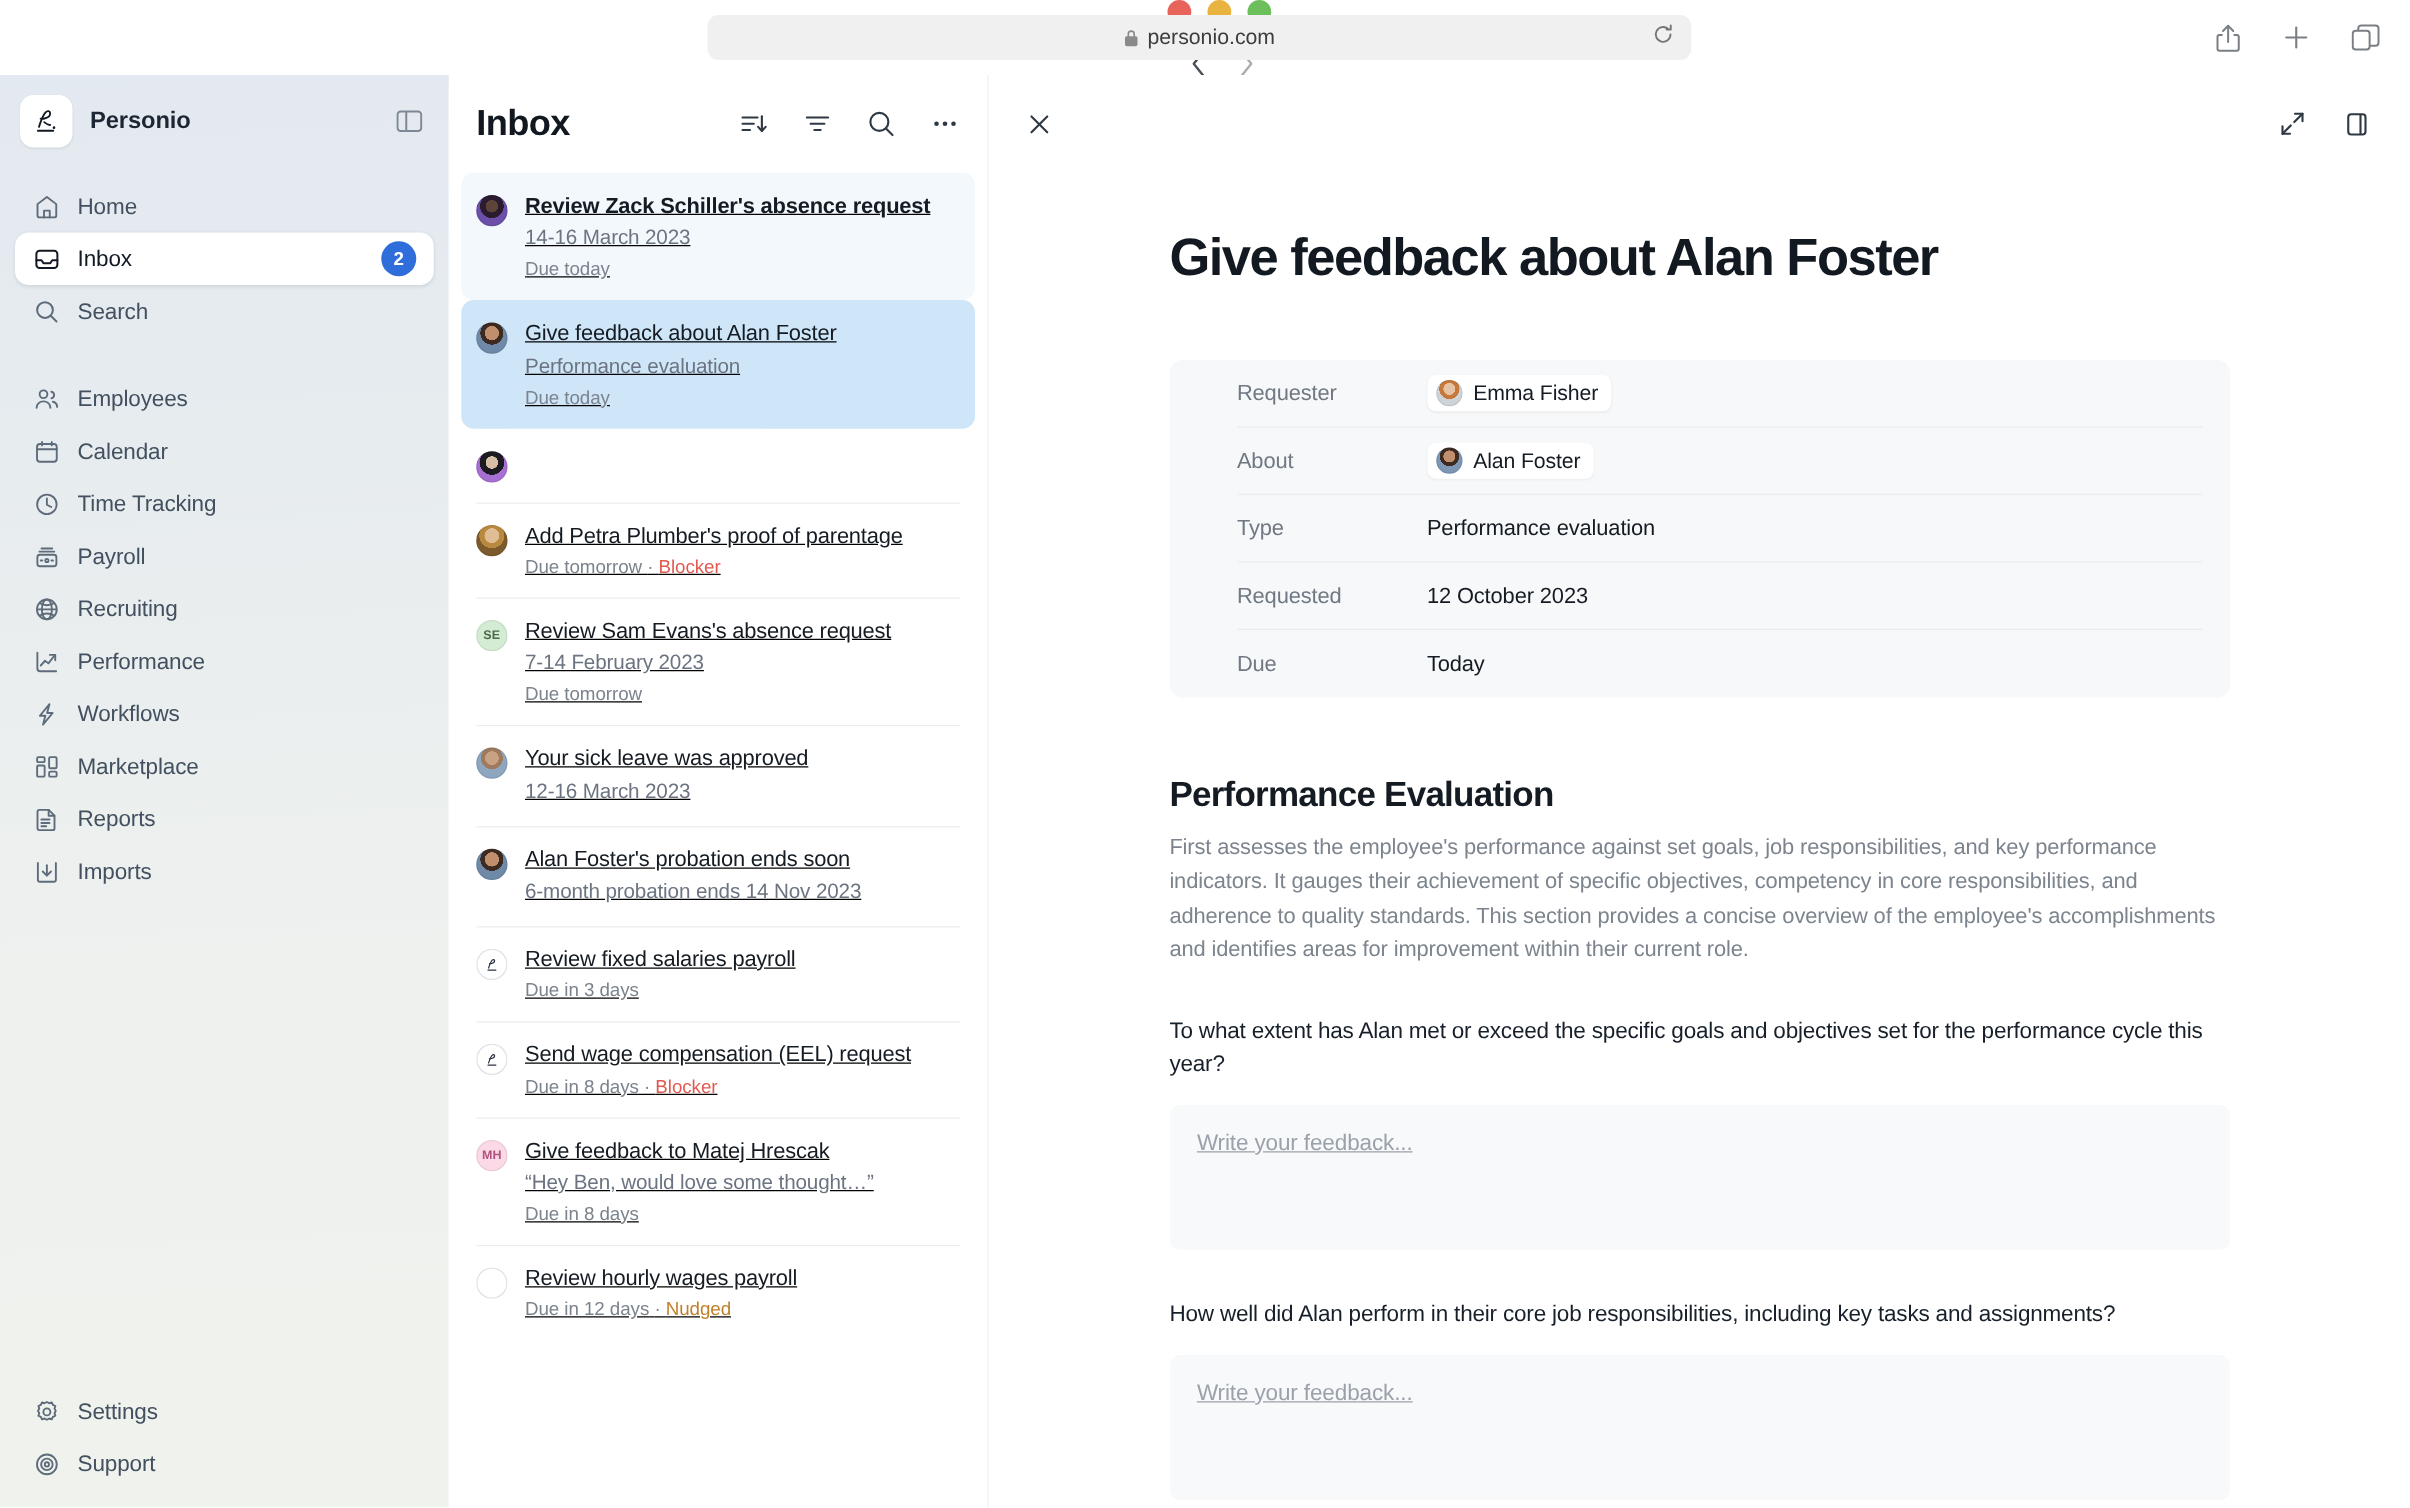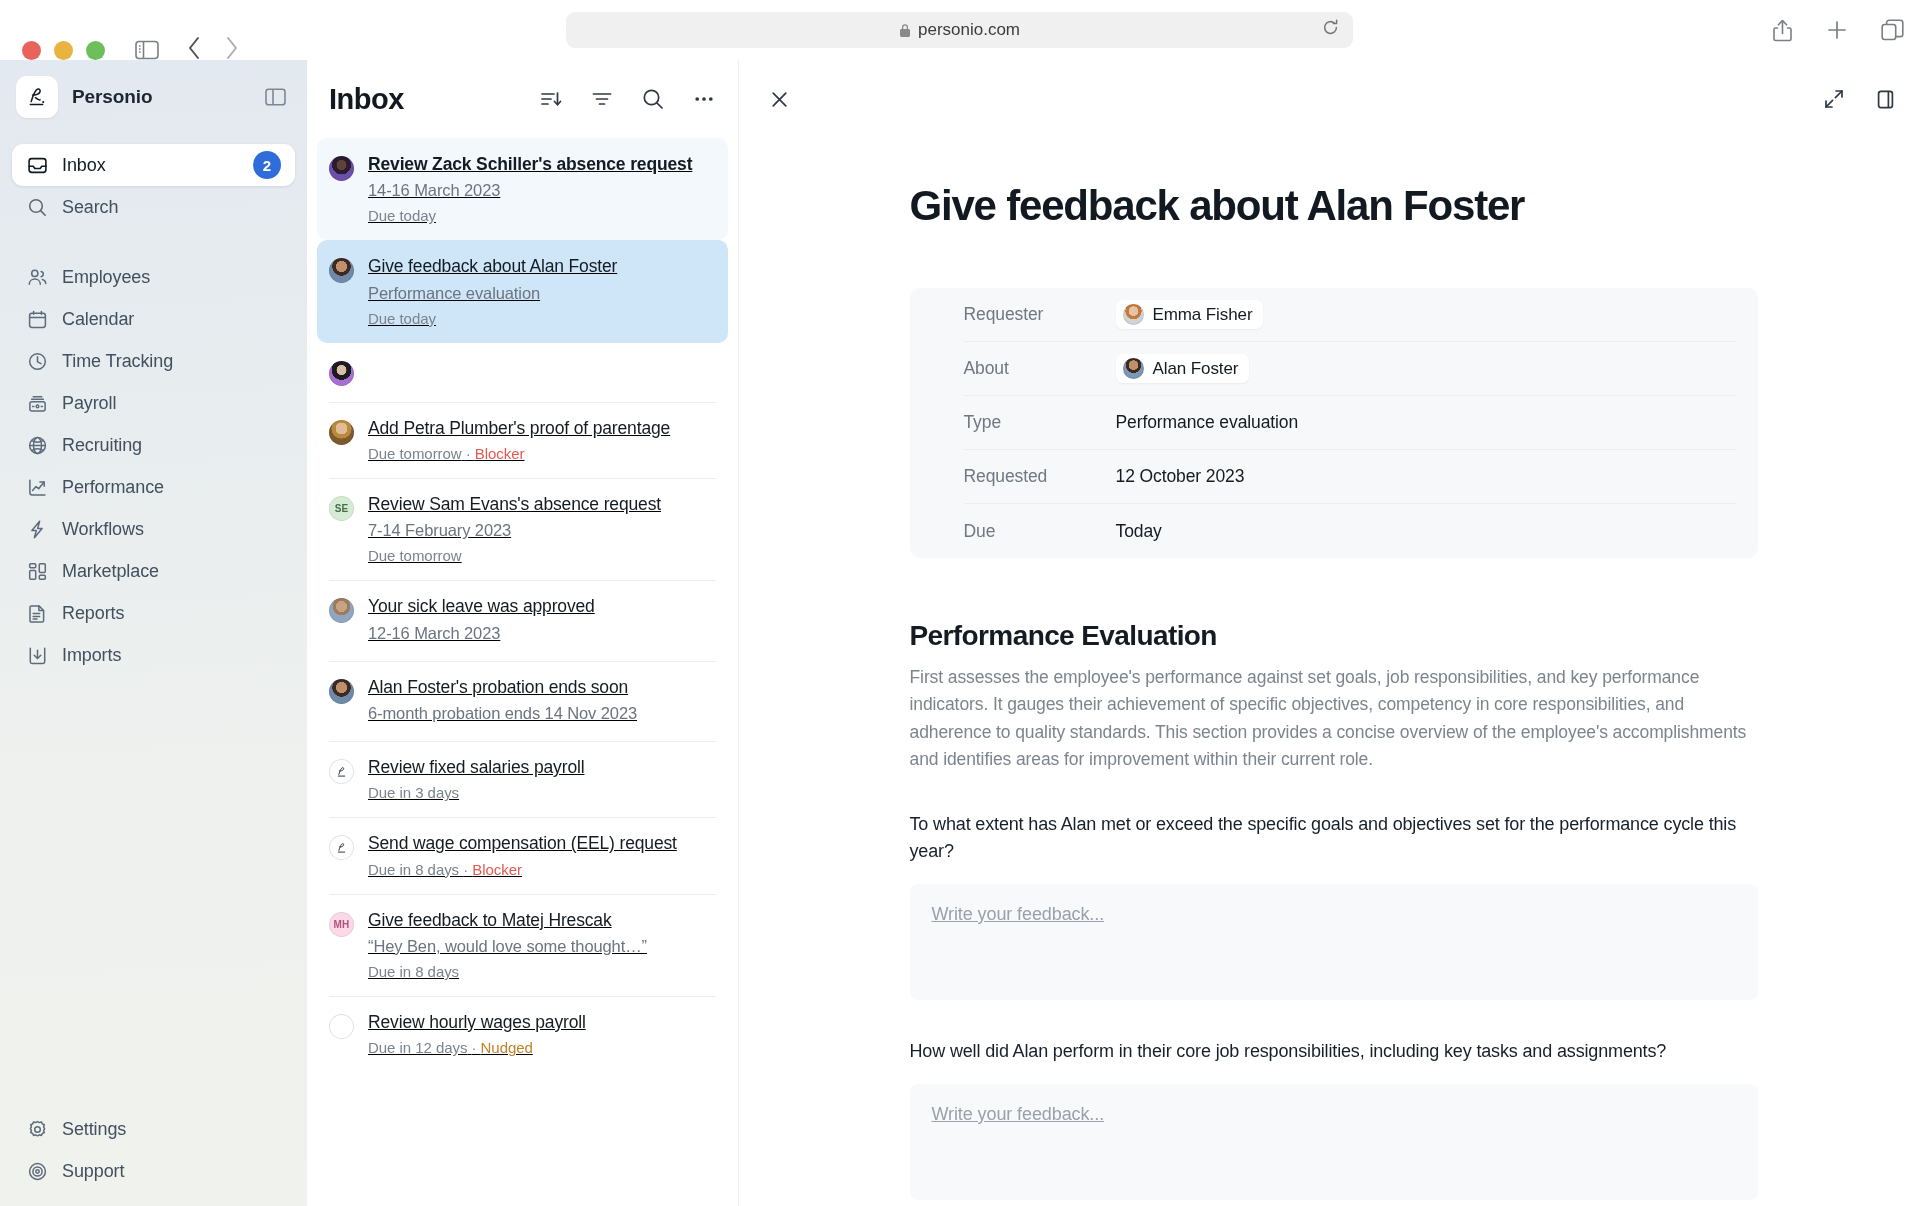--- a/index.html
+++ b/index.html
@@ -6,24 +6,25 @@
   html,body { width:1928px; height:1206px; overflow:hidden; }
   body {
     font-family:"Liberation Sans", sans-serif;
     background:#ffffff;
     -webkit-font-smoothing:antialiased;
   }
 
   
   .browser-bar {
     height:60px; width:100%;
-    display:flex; align-items:flex-end;
+    display:flex; align-items:center;
     background:#ffffff;
     position:relative;
     flex-shrink:0;
+    flex-direction:column;
   }
   .traffic { display:flex; gap:13px; margin-left:22px; }
   .dot { width:19px; height:19px; border-radius:50%; }
   .dot.red { background:#e8645a; }
   .dot.yellow { background:#e8b33e; }
   .dot.green { background:#6cbf5b; }
 
   .chrome-icon {
     color:#7a7f85;
     display:flex; align-items:center; justify-content:center;
@@ -57,21 +58,21 @@
   
   .app {
     width:100%; height:1146px;
     display:flex;
     position:relative;
     overflow:hidden;
   }
 
   
   .sidebar {
-    width:307px; flex-shrink:0;
+    width:359px; flex-shrink:0;
     background:linear-gradient(177deg,#e3e9f0 0%,#e7ecef 28%,#eef1ee 62%,#f0f2ed 100%);
     display:flex; flex-direction:column;
     padding:0 12px;
     position:relative;
   }
   .brand {
     height:74px;
     display:flex; align-items:center;
     padding:0 4px;
     gap:14px;
@@ -404,20 +405,29 @@
       <div class="brand-name">Personio</div>
       <div class="sidebar-collapse">
         <svg width="21" height="18" viewBox="0 0 21 18" fill="none" stroke="currentColor" stroke-width="1.6">
           <rect x="1" y="1.2" width="19" height="15.6" rx="2.6"></rect>
           <line x1="8" y1="1.2" x2="8" y2="16.8"></line>
         </svg>
       </div>
     </div>
 
     <div class="nav-group">
+      <div class="nav-item">
+        <span class="nav-ico">
+          <svg width="21" height="21" viewBox="0 0 21 21" fill="none" stroke="currentColor" stroke-width="1.5" stroke-linejoin="round" stroke-linecap="round">
+            <path d="M3 8.3 10.5 2.6 18 8.3v9A1.6 1.6 0 0 1 16.4 18.9H4.6A1.6 1.6 0 0 1 3 17.3z"></path>
+            <path d="M8.2 18.9v-5.4h4.6v5.4"></path>
+          </svg>
+        </span>
+        <span class="nav-label">Home</span>
+      </div>
 
       <div class="nav-item active">
         <span class="nav-ico">
           <svg width="21" height="21" viewBox="0 0 21 21" fill="none" stroke="currentColor" stroke-width="1.6" stroke-linejoin="round" stroke-linecap="round">
             <rect x="2.1" y="3.6" width="16.8" height="13.8" rx="2.6"></rect>
             <path d="M2.1 11.2h4.1l1.6 2.3h5.4l1.6-2.3h4.1"></path>
           </svg>
         </span>
         <span class="nav-label">Inbox</span>
         <span class="badge">2</span>

